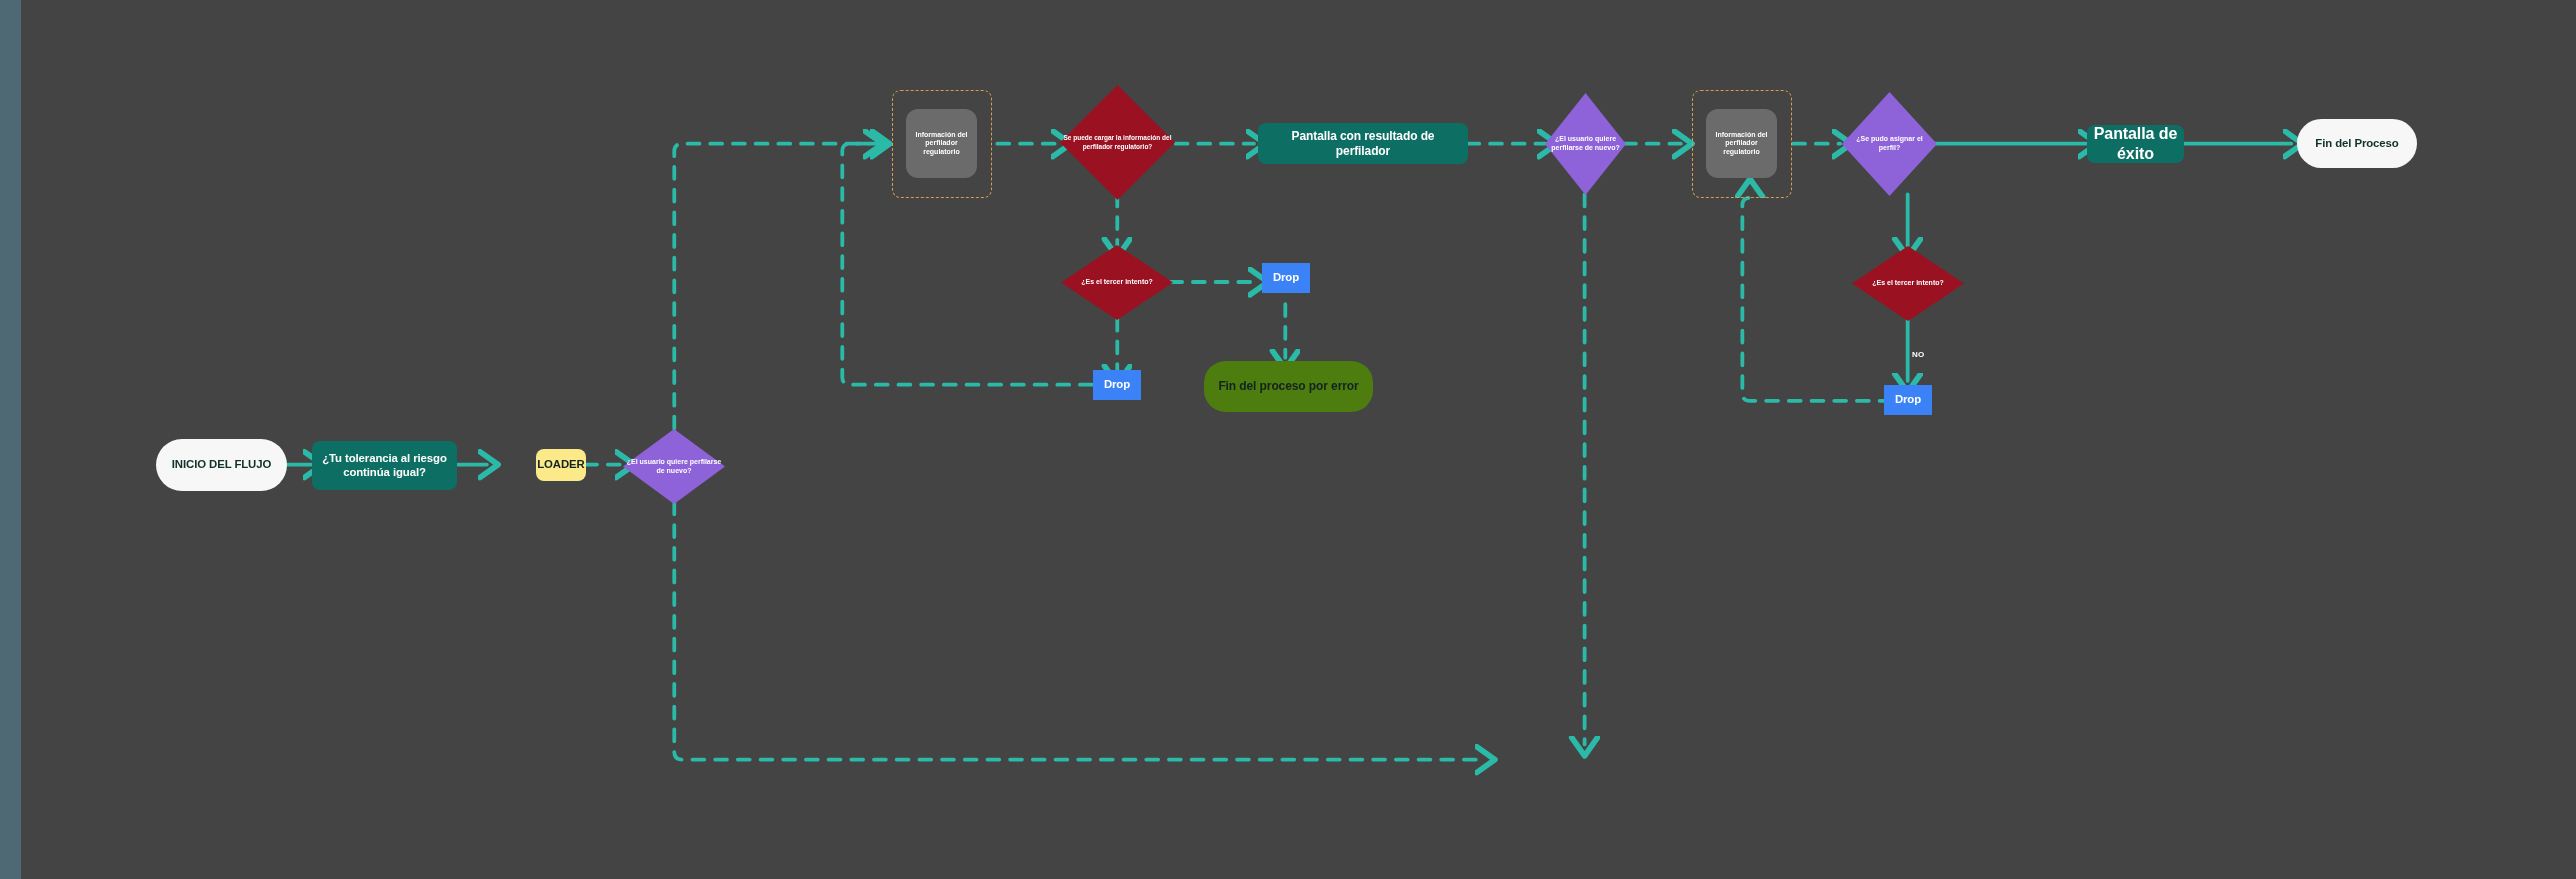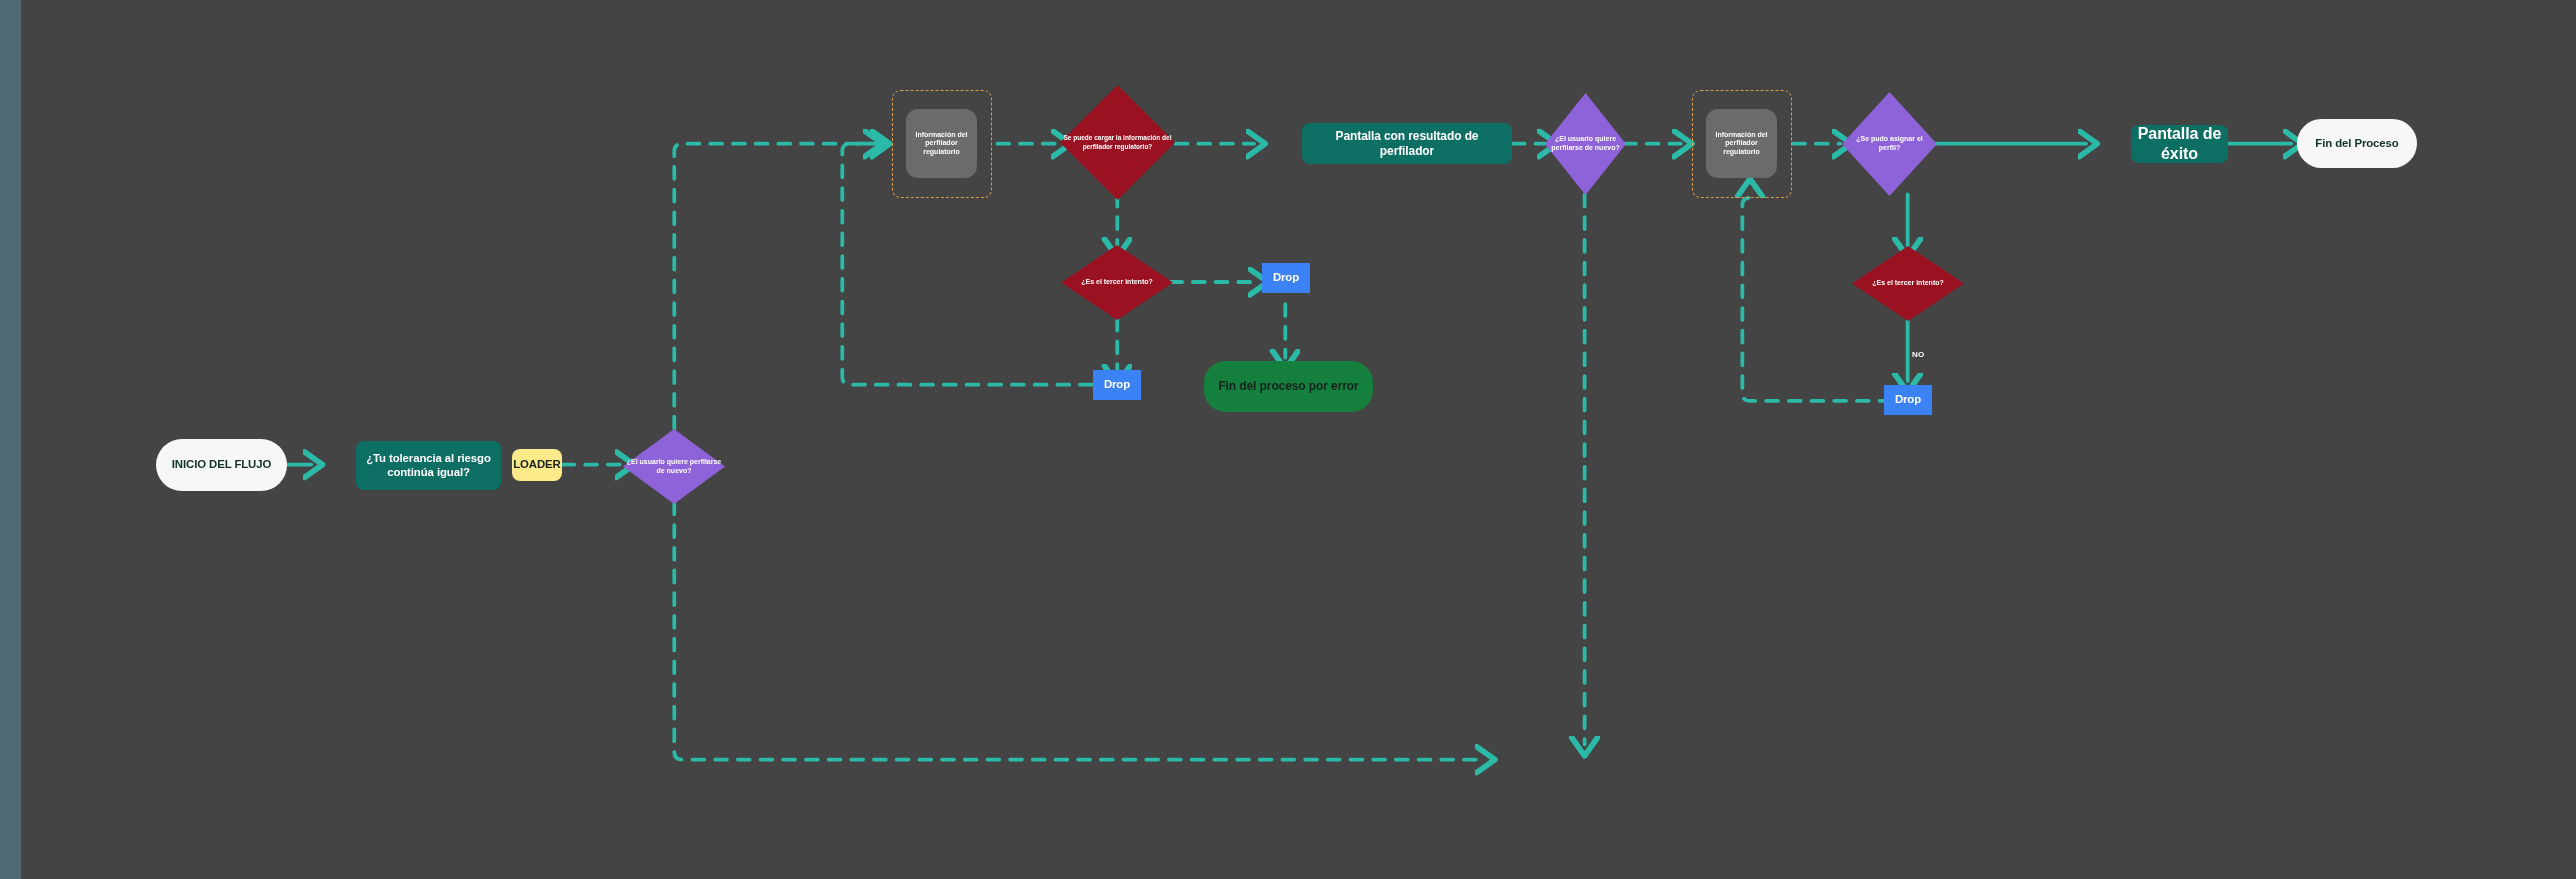--- a/index.html
+++ b/index.html
@@ -50,29 +50,29 @@
     letter-spacing: -0.1px;
     text-align: right;
   }
   
   .n-screen {
     background: #0d6e64;
     color: #ffffff;
     border-radius: 7.6px;
     font-weight: bold;
     letter-spacing: -0.1px;
-    margin-left: 44px;
   }
   
   .n-loader {
     background: #fbe98a;
     color: #15231f;
     border-radius: 8px;
     font-weight: bold;
     letter-spacing: -0.1px;
+    margin-left: 24px;
   }
   
   .n-data {
     background: #6b6b6b;
     color: #ffffff;
     border-radius: 12px;
     font-weight: bold;
   }
   
   .n-group {
@@ -83,21 +83,21 @@
   
   .n-drop {
     background: #3b82f6;
     color: #ffffff;
     border-radius: 0;
     font-weight: bold;
     letter-spacing: -0.1px;
   }
   
   .n-error {
-    background: #15803d;
+    background: #4d7c0f;
     color: #15231f;
     border-radius: 21.6px;
     font-weight: bold;
     letter-spacing: -0.1px;
   }
   
   .n-diamond {
     background: transparent;
   }
   .n-diamond .dshape {

